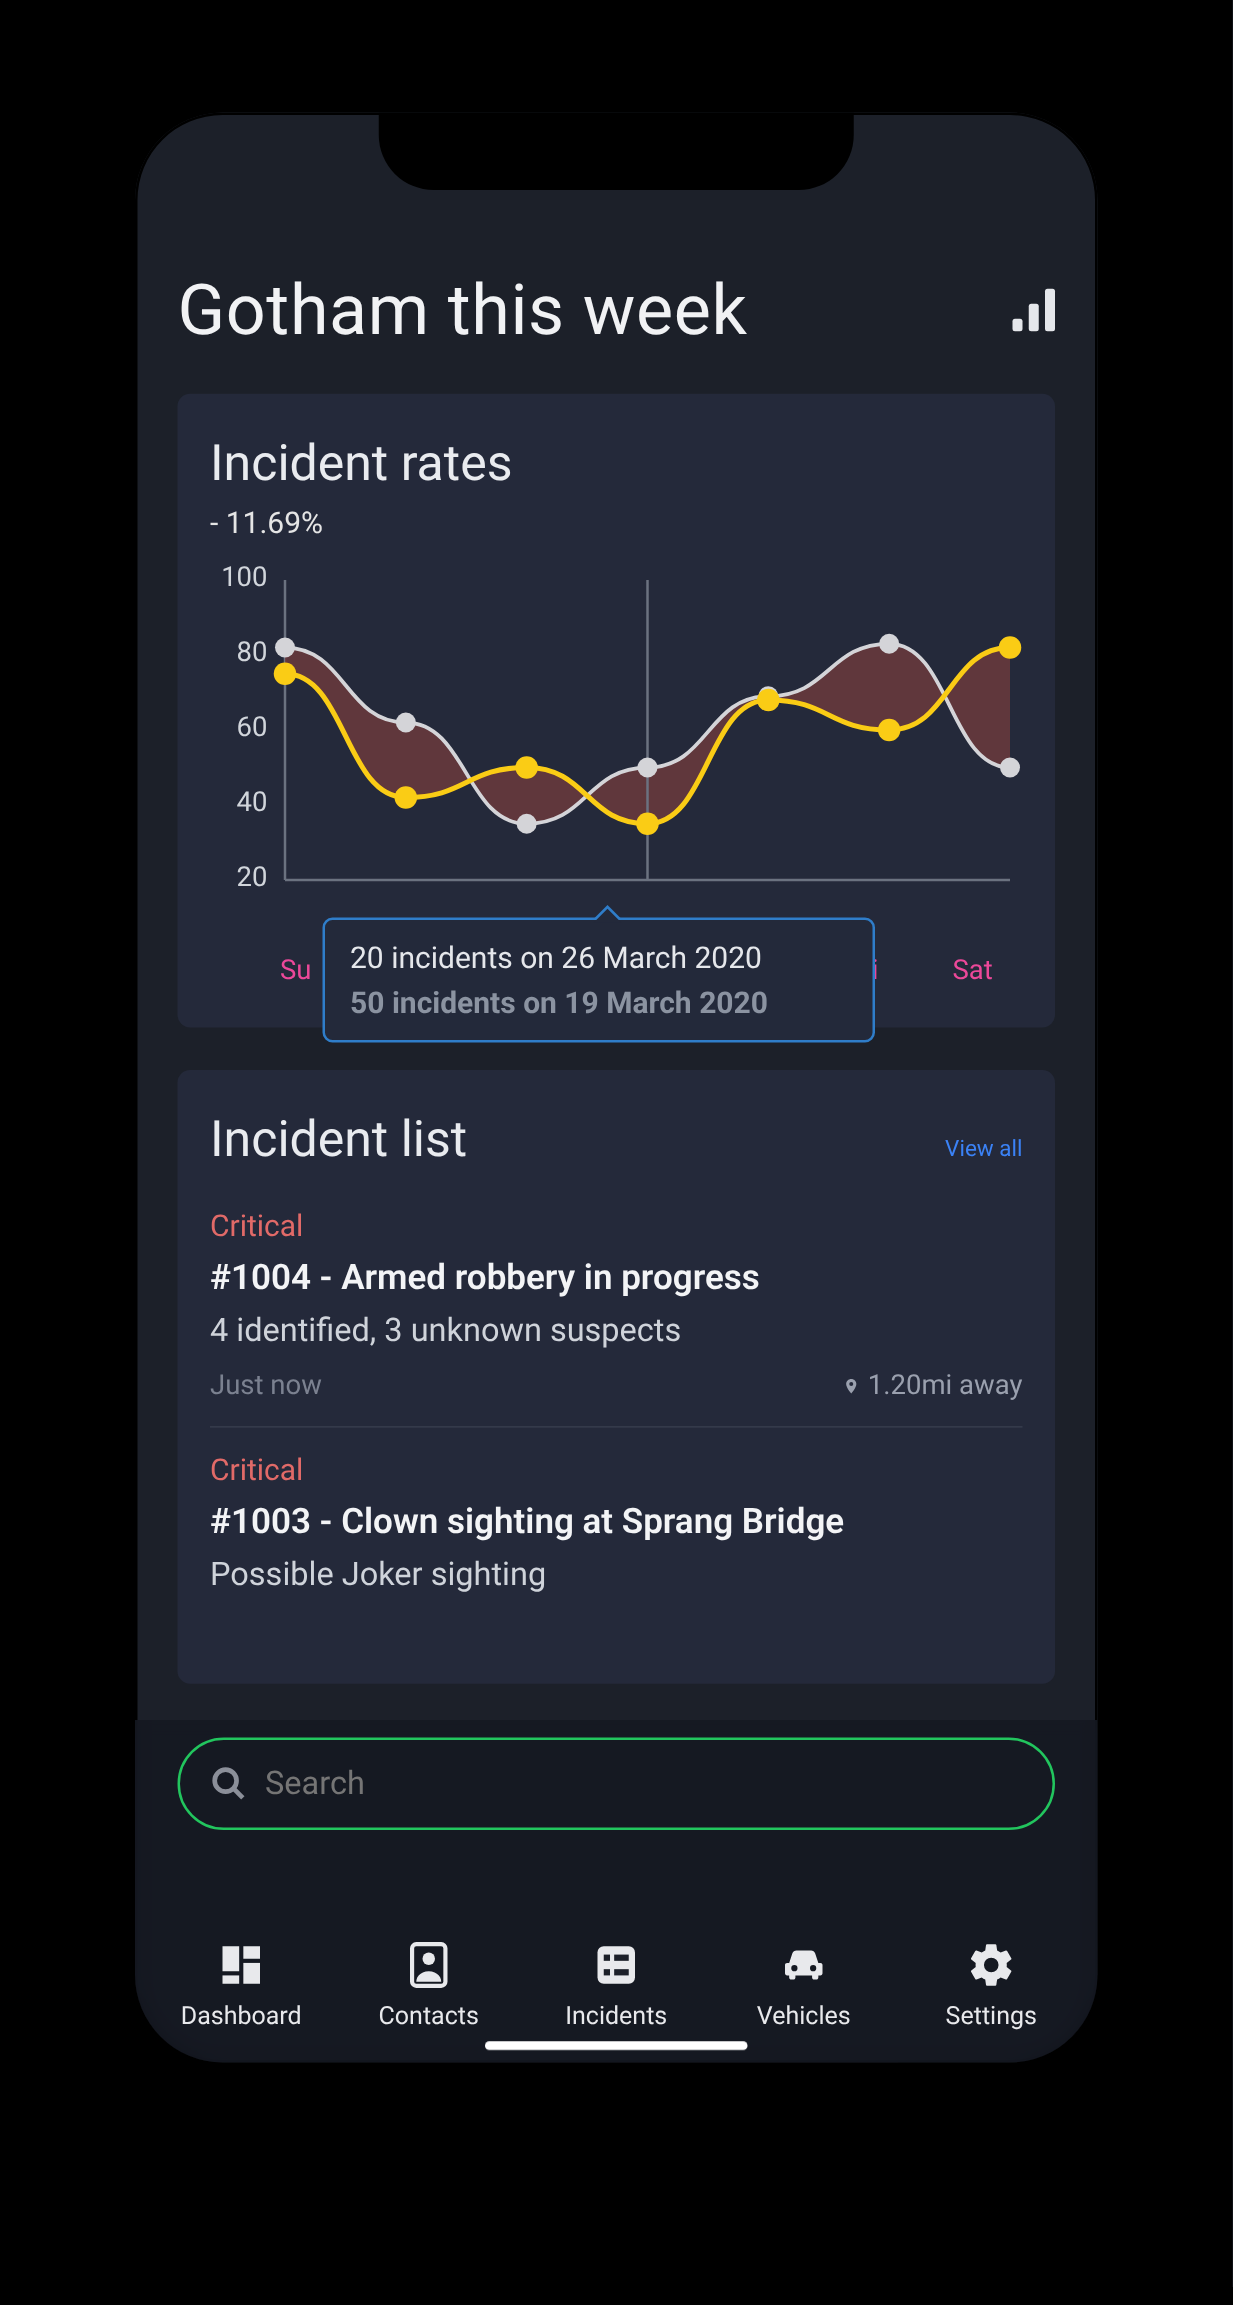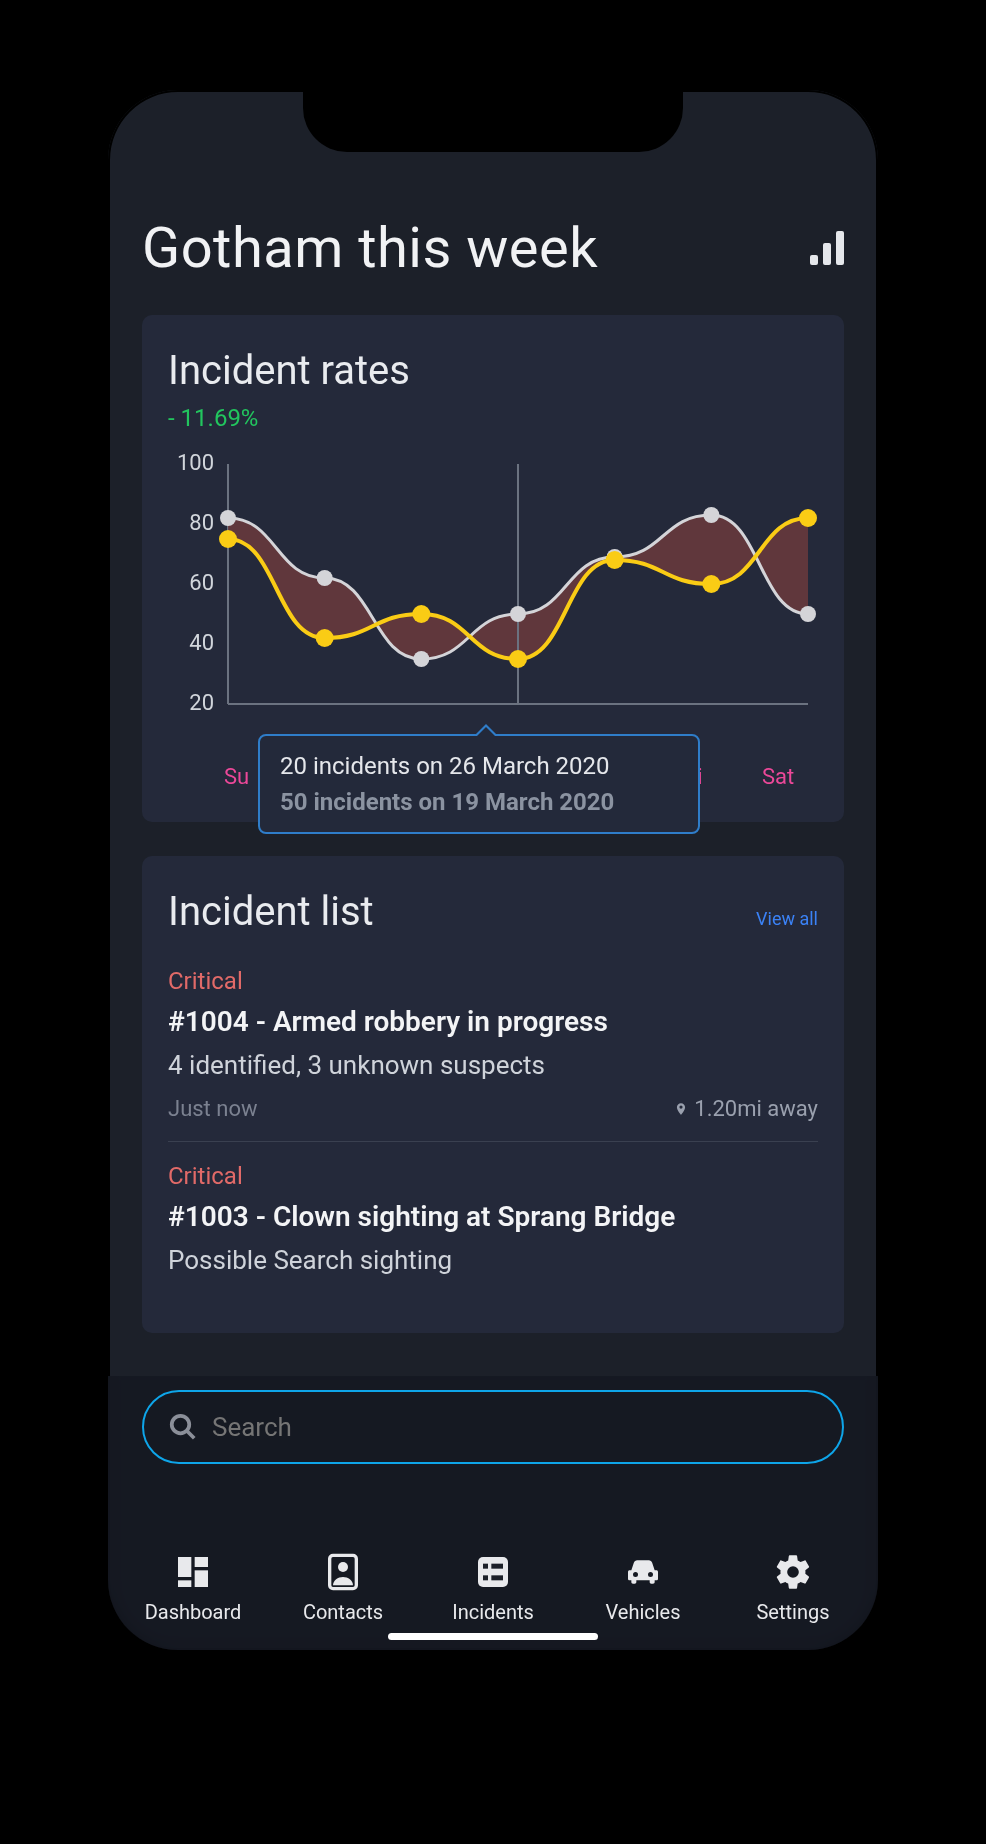--- a/index.html
+++ b/index.html
@@ -41,21 +41,21 @@
   .bars-icon span { width:8px; background:#e5e7eb; border-radius:2px; }
   .bars-icon span:nth-child(1){height:10px;}
   .bars-icon span:nth-child(2){height:22px;}
   .bars-icon span:nth-child(3){height:34px;}
 
   .card {
     background:#24293a; border-radius:10px; padding:32px 26px 28px; margin-bottom:34px;
     position:relative;
   }
   .card h2 { font-size:40px; font-weight:400; color:#e9ebef; margin-bottom:10px; }
-  .delta { color:#22c55e; font-size:24px; font-weight:400; }
+  .delta { color:#e5e5e5; font-size:24px; font-weight:400; }
 
   .chart-wrap { position:relative; margin-top:22px; height:340px; }
   .chart-wrap svg { position:absolute; top:0; left:0; }
   .y-tick { position:absolute; font-size:22px; color:#d1d5db; text-align:right; width:46px; }
   .x-tick { position:absolute; font-size:22px; color:#ec4899; top:310px; }
 
   .tooltip-box {
     position:absolute; left:90px; top:280px; width:442px;
     background:#23293a; border:2px solid #2f7dc9; border-radius:8px;
     padding:16px 20px; z-index:20;
@@ -85,21 +85,21 @@
   .pin { width:14px; height:18px; }
 
   .bottom-area {
     position:absolute; left:0; right:0; bottom:0; height:274px;
     background:rgba(20,24,33,.88);
     backdrop-filter: blur(6px);
     z-index:30;
   }
   .search-pill {
     position:absolute; left:34px; right:34px; top:14px; height:74px;
-    border:2px solid #0ea5e9; border-radius:40px;
+    border:2px solid #22c55e; border-radius:40px;
     display:flex; align-items:center; padding:0 24px; gap:14px;
   }
   .search-pill svg { width:30px; height:30px; stroke:#8b8f99; }
   .search-pill input {
     flex:1; background:transparent; border:none; outline:none;
     font-size:26px; color:#9aa0ae;
   }
   .nav {
     position:absolute; left:0; right:0; bottom:26px; height:120px;
     display:flex; justify-content:space-around; align-items:flex-end;
@@ -189,21 +189,21 @@
               <circle cx="640" cy="64" r="9" fill="#facc15"></circle>
             </svg>
 
           <div class="tooltip-box">
             <div class="tooltip-line1">20 incidents on 26 March 2020</div>
             <div class="tooltip-line2">50 incidents on 19 March 2020</div>
           </div>
         </div>
       </div>
 
-      <div class="card" style="padding-bottom:2px;margin-top:21px;">
+      <div class="card" style="padding-bottom:16px;margin-top:21px;">
         <div class="list-head">
           <h2>Incident list</h2>
           <span class="view-all">View all</span>
         </div>
 
         <div class="item">
           <div class="sev">Critical</div>
           <div class="item-title">#1004 - Armed robbery in progress</div>
           <div class="item-desc">4 identified, 3 unknown suspects</div>
           <div class="item-meta">
@@ -213,21 +213,21 @@
                   <path fill="#9aa0ae" d="M12 2C8.1 2 5 5.1 5 9c0 5.2 7 13 7 13s7-7.8 7-13c0-3.9-3.1-7-7-7zm0 9.5A2.5 2.5 0 1 1 12 6a2.5 2.5 0 0 1 0 5.5z"></path>
                 </svg>
               <span>1.20mi away</span>
             </span>
           </div>
         </div>
 
         <div class="item">
           <div class="sev">Critical</div>
           <div class="item-title">#1003 - Clown sighting at Sprang Bridge</div>
-          <div class="item-desc">Possible Search sighting</div>
+          <div class="item-desc">Possible Joker sighting</div>
         </div>
       </div>
     </div>
 
     <div class="bottom-area">
       <div class="search-pill">
         <svg viewBox="0 0 24 24" fill="none" stroke-width="3">
             <circle cx="10" cy="10" r="7"></circle>
             <line x1="21" y1="21" x2="15" y2="15"></line>
           </svg>

